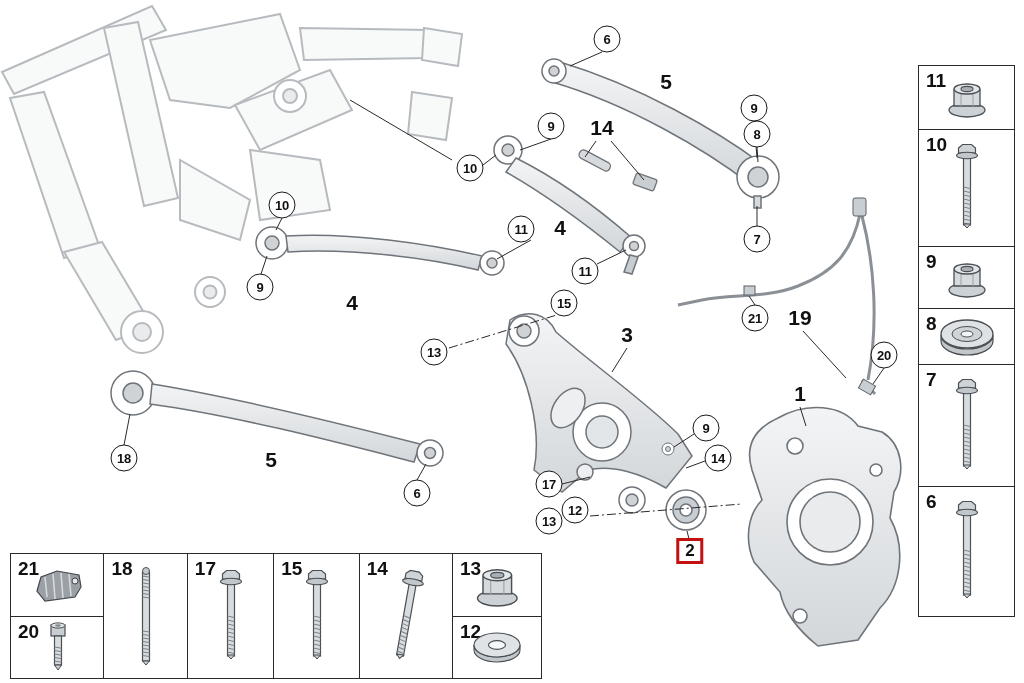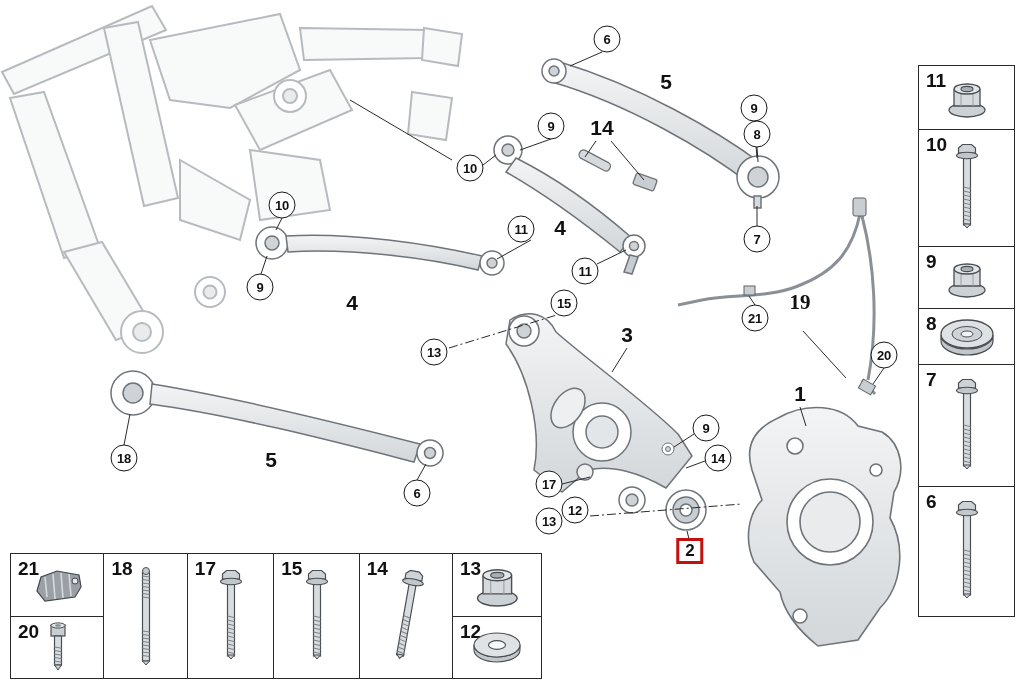--- a/index.html
+++ b/index.html
@@ -202,21 +202,21 @@
       <div class="callout circle" style="left: 718px; top: 458px;">14</div>
       <div class="callout circle" style="left: 549px; top: 484px;">17</div>
       <div class="callout circle" style="left: 417px; top: 493px;">6</div>
       <div class="callout circle" style="left: 575px; top: 510px;">12</div>
       <div class="callout circle" style="left: 549px; top: 521px;">13</div>
       <div class="callout plain" style="left: 666px; top: 82px;">5</div>
       <div class="callout plain" style="left: 602px; top: 128px;">14</div>
       <div class="callout plain" style="left: 560px; top: 228px;">4</div>
       <div class="callout plain" style="left: 352px; top: 303px;">4</div>
       <div class="callout plain" style="left: 627px; top: 335px;">3</div>
-      <div class="callout plain" style="left: 800px; top: 302px; font-family: Liberation Serif, serif;">19</div>
+      <div class="callout plain" style="left: 800px; top: 318px;">19</div>
       <div class="callout plain" style="left: 800px; top: 394px;">1</div>
       <div class="callout plain" style="left: 271px; top: 460px;">5</div>
       <div class="callout red-box" style="left: 690px; top: 551px;">2</div>
     </div>
   <div id="right-panel">
       <div class="rp-box" style="height: 66px;">
         <span class="box-num">11</span>
         <span class="box-icon">
           <svg width="46" height="42" viewBox="0 0 46 42">
     <ellipse cx="23" cy="33" rx="18" ry="7" fill="#ccd1d5" stroke="#4a4f54" stroke-width="1.3"></ellipse>

